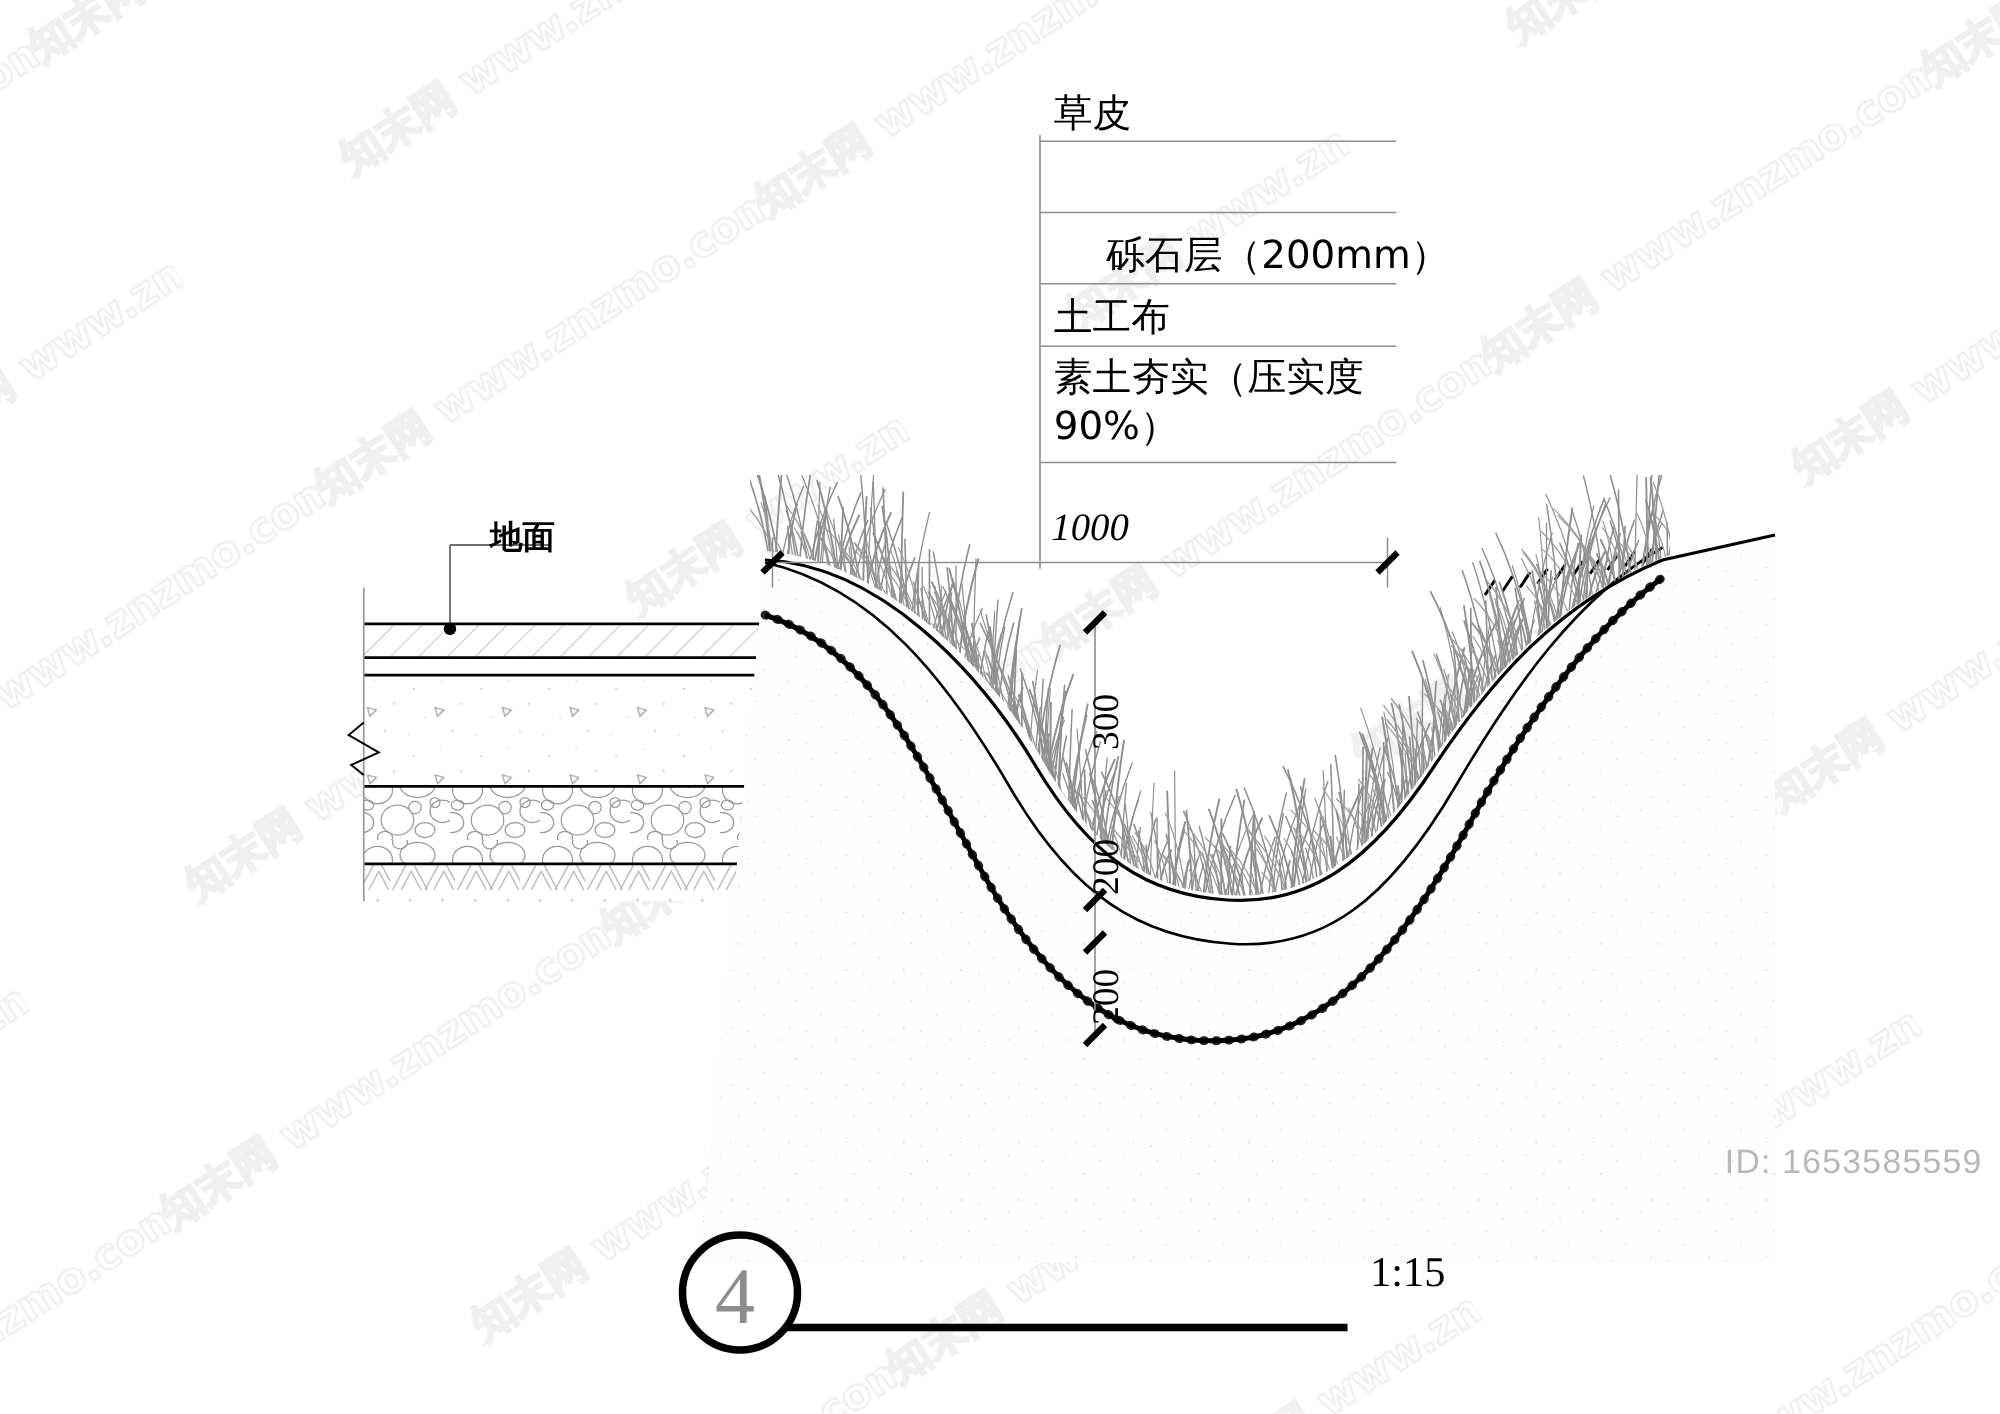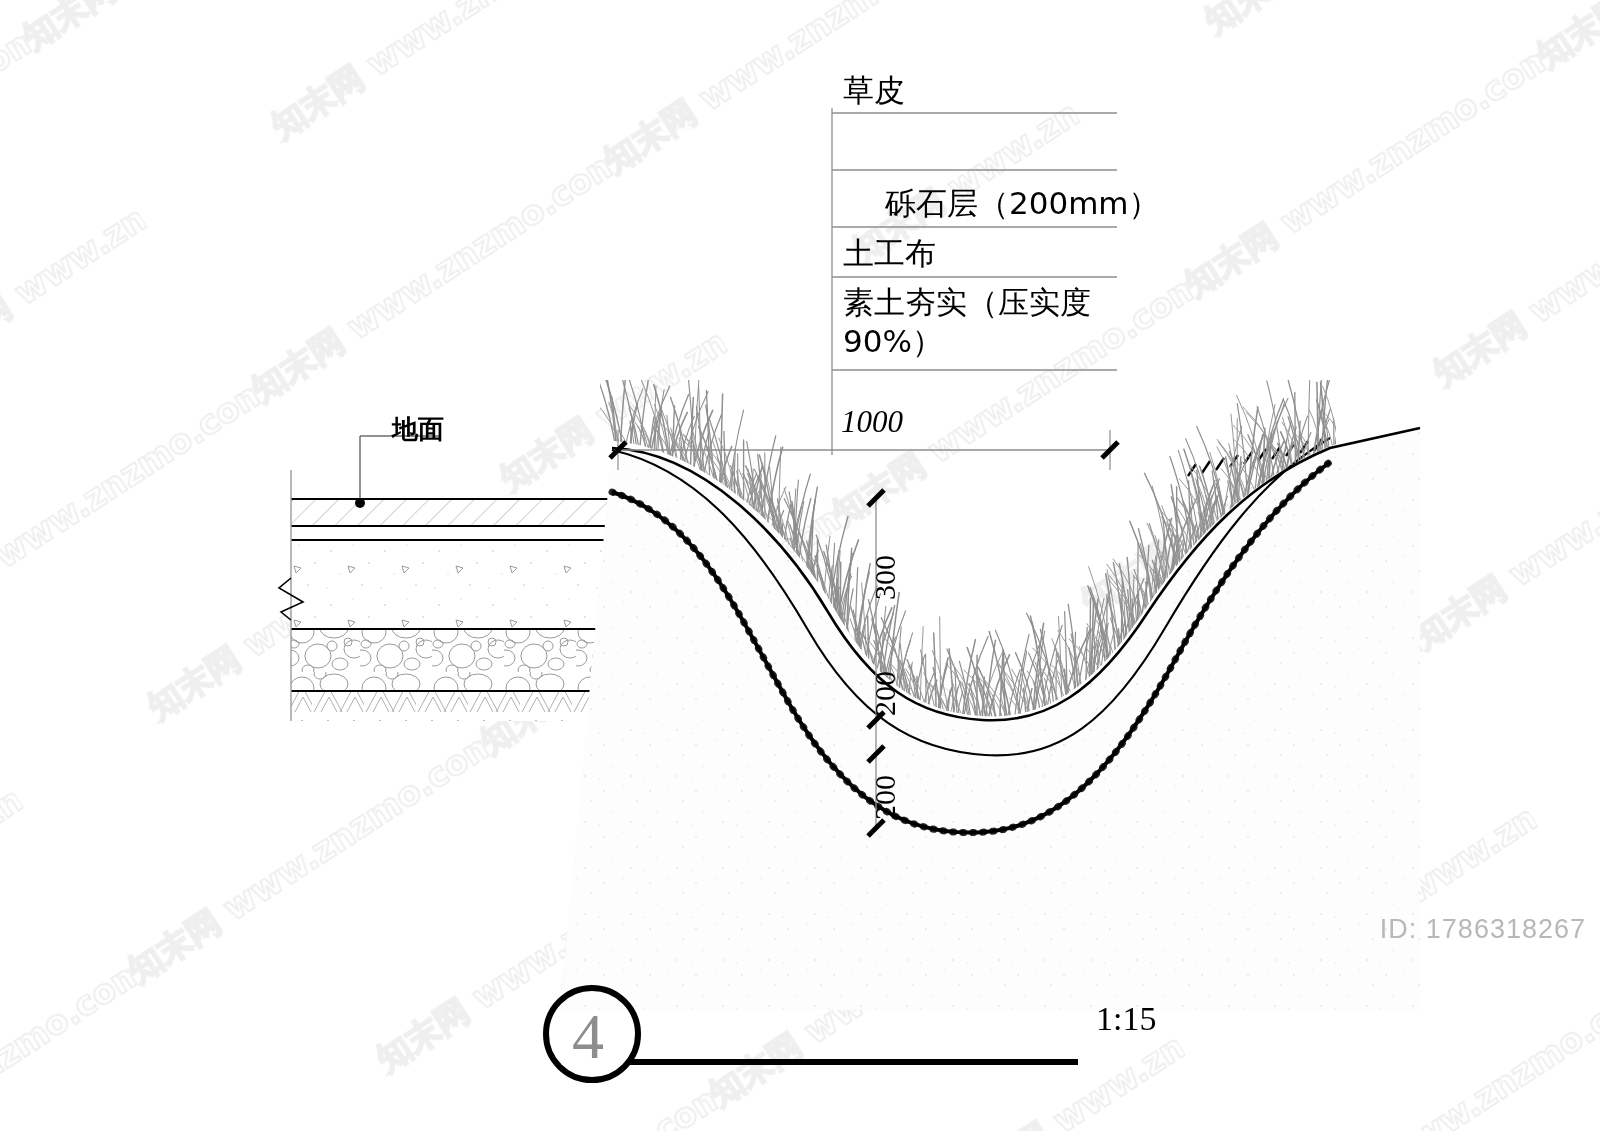--- a/index.html
+++ b/index.html
@@ -861,15 +861,15 @@
   <div class="txt num" style="left:841px;top:404px;font-size:31px;font-style:italic;">1000</div>
 
   <div class="txt num vert" style="left:868px;top:600px;font-size:30px;transform:rotate(-90deg);">300</div>
   <div class="txt num vert" style="left:868px;top:716px;font-size:30px;transform:rotate(-90deg);">200</div>
   <div class="txt num vert" style="left:868px;top:820px;font-size:30px;transform:rotate(-90deg);">200</div>
 
   <div class="txt num" style="left:572px;top:1000px;font-size:64px;color:#8d8d8d;">4</div>
 
   <div class="txt num" style="left:1096px;top:1000px;font-size:34px;">1:15</div>
 
-  <div id="wmid">ID: 1786318267</div>
+  <div id="wmid">ID: 1653585559</div>
 
 </div>
 
 </body></html>

